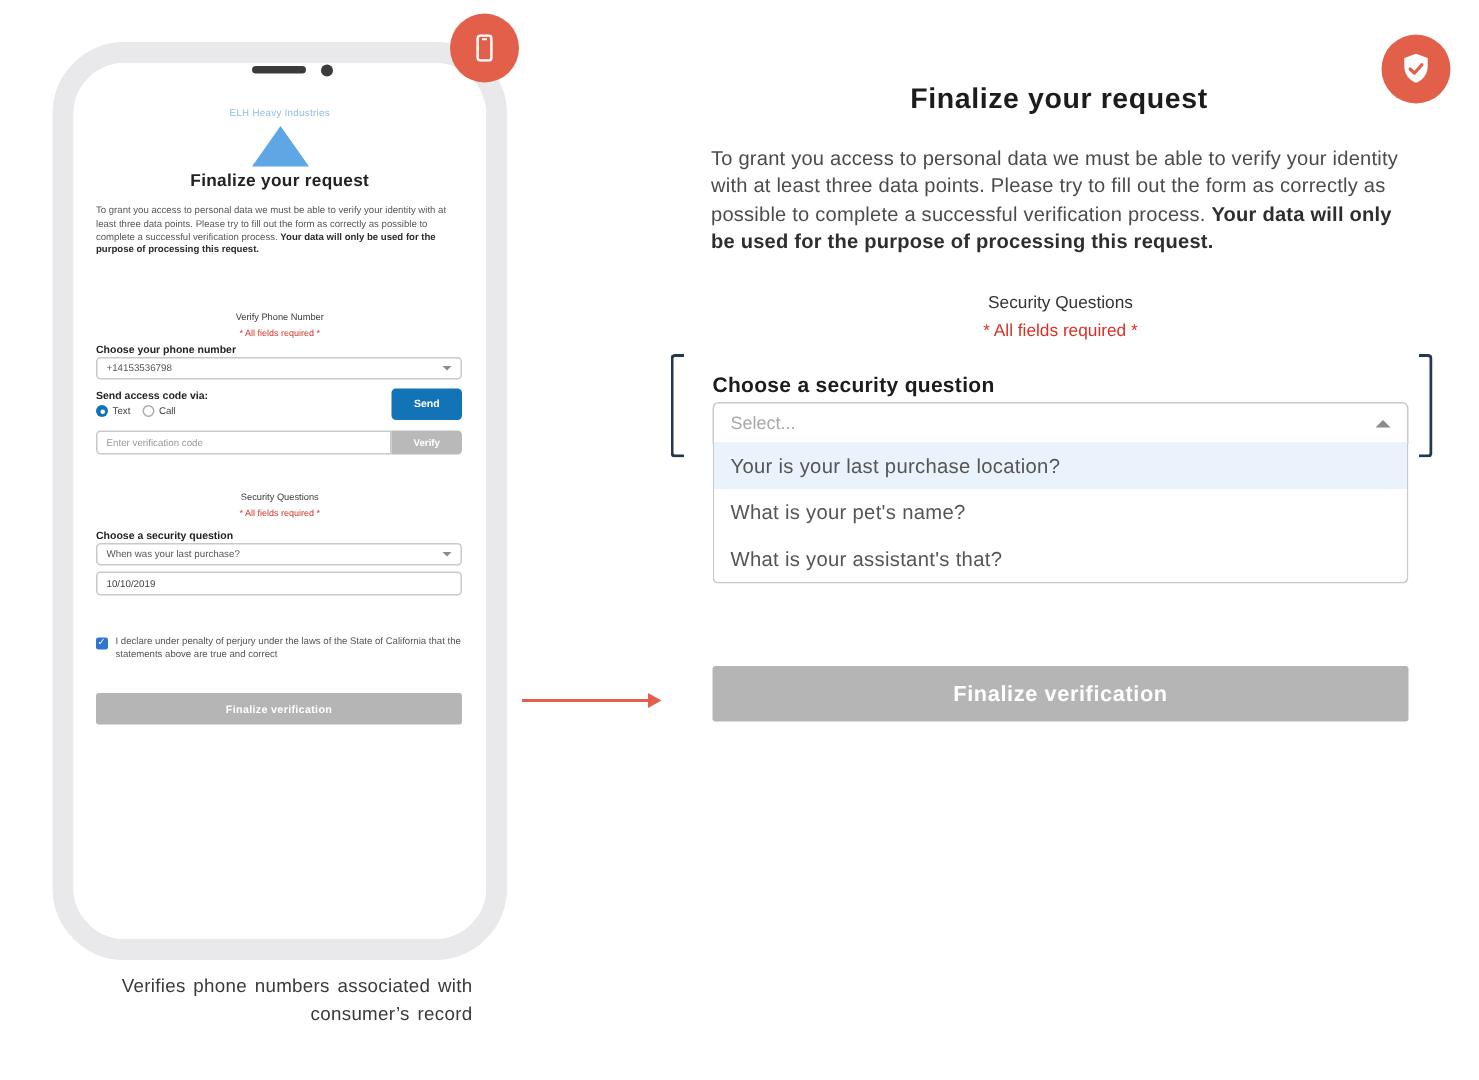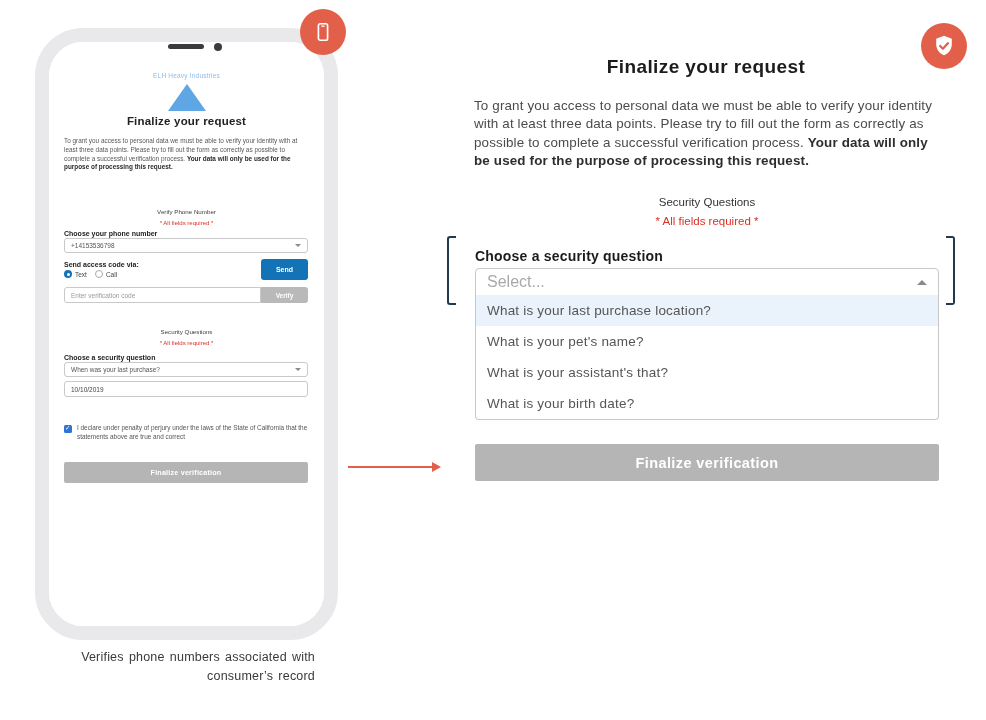--- a/index.html
+++ b/index.html
@@ -73,21 +73,21 @@
   .d-sec-title { position:absolute; left:474px; top:196px; width:466px; text-align:center; font-size:11.5px; color:#333; }
   .d-sec-note  { position:absolute; left:474px; top:215px; width:466px; text-align:center; font-size:11.5px; color:#D93025; }
 
   .bracket { position:absolute; top:236px; width:9px; height:69px; }
   .bracket-left  { left:447px; border-left:2px solid #22384E; border-top:2px solid #22384E; border-bottom:2px solid #22384E; border-radius:3px 0 0 3px; }
   .bracket-right { left:946px; border-right:2px solid #22384E; border-top:2px solid #22384E; border-bottom:2px solid #22384E; border-radius:0 3px 3px 0; }
 
   .d-q-label { position:absolute; left:475px; top:248px; font-size:14px; font-weight:bold; color:#1C1C1C; letter-spacing:0.2px; }
   .d-select { position:absolute; left:475px; top:268px; width:464px; height:28px; background:#fff; border:1px solid #C8C8C8;
     border-radius:4px 4px 0 0; display:flex; align-items:center; justify-content:space-between; padding:0 11px; cursor:pointer; }
-  .d-select .ph { font-size:16px; color:#A9A9A9; }
+  .d-select .ph { font-size:12px; color:#A9A9A9; }
   .caret-up { width:0; height:0; border-left:5px solid transparent; border-right:5px solid transparent; border-bottom:5px solid #8A8A8A; }
 
   .d-options { position:absolute; left:475px; top:295px; width:464px; background:#fff; border:1px solid #C8C8C8; border-top:none;
     border-radius:0 0 4px 4px; overflow:hidden; }
   .d-option { height:31px; display:flex; align-items:center; padding:0 11px; font-size:13.5px; color:#555; letter-spacing:0.2px; cursor:pointer; }
   .d-option.highlighted { background:#EAF3FB; }
 
   .d-finalize { position:absolute; left:475px; top:444px; width:464px; height:37px; background:#B5B5B5; border:none; border-radius:2px;
     color:#fff; font-size:14.5px; font-weight:bold; letter-spacing:0.4px; display:flex; align-items:center; justify-content:center; cursor:pointer; }
 
@@ -197,24 +197,23 @@
   <div class="bracket bracket-right"></div>
 
   <div class="d-q-label">Choose a security question</div>
 
   <div class="d-select">
     <span class="ph">Select...</span>
     <span class="caret-up"></span>
   </div>
 
   <div class="d-options">
-    <div class="d-option highlighted">What is your last purchase location?</div>
+    <div class="d-option highlighted">Your is your last purchase location?</div>
     <div class="d-option">What is your pet's name?</div>
     <div class="d-option">What is your assistant's that?</div>
-    <div class="d-option">What is your birth date?</div>
   </div>
 
   <button class="d-finalize">Finalize verification</button>
 
   <div class="d-caption">
   </div>
 
 </div>
 
 </body></html>

